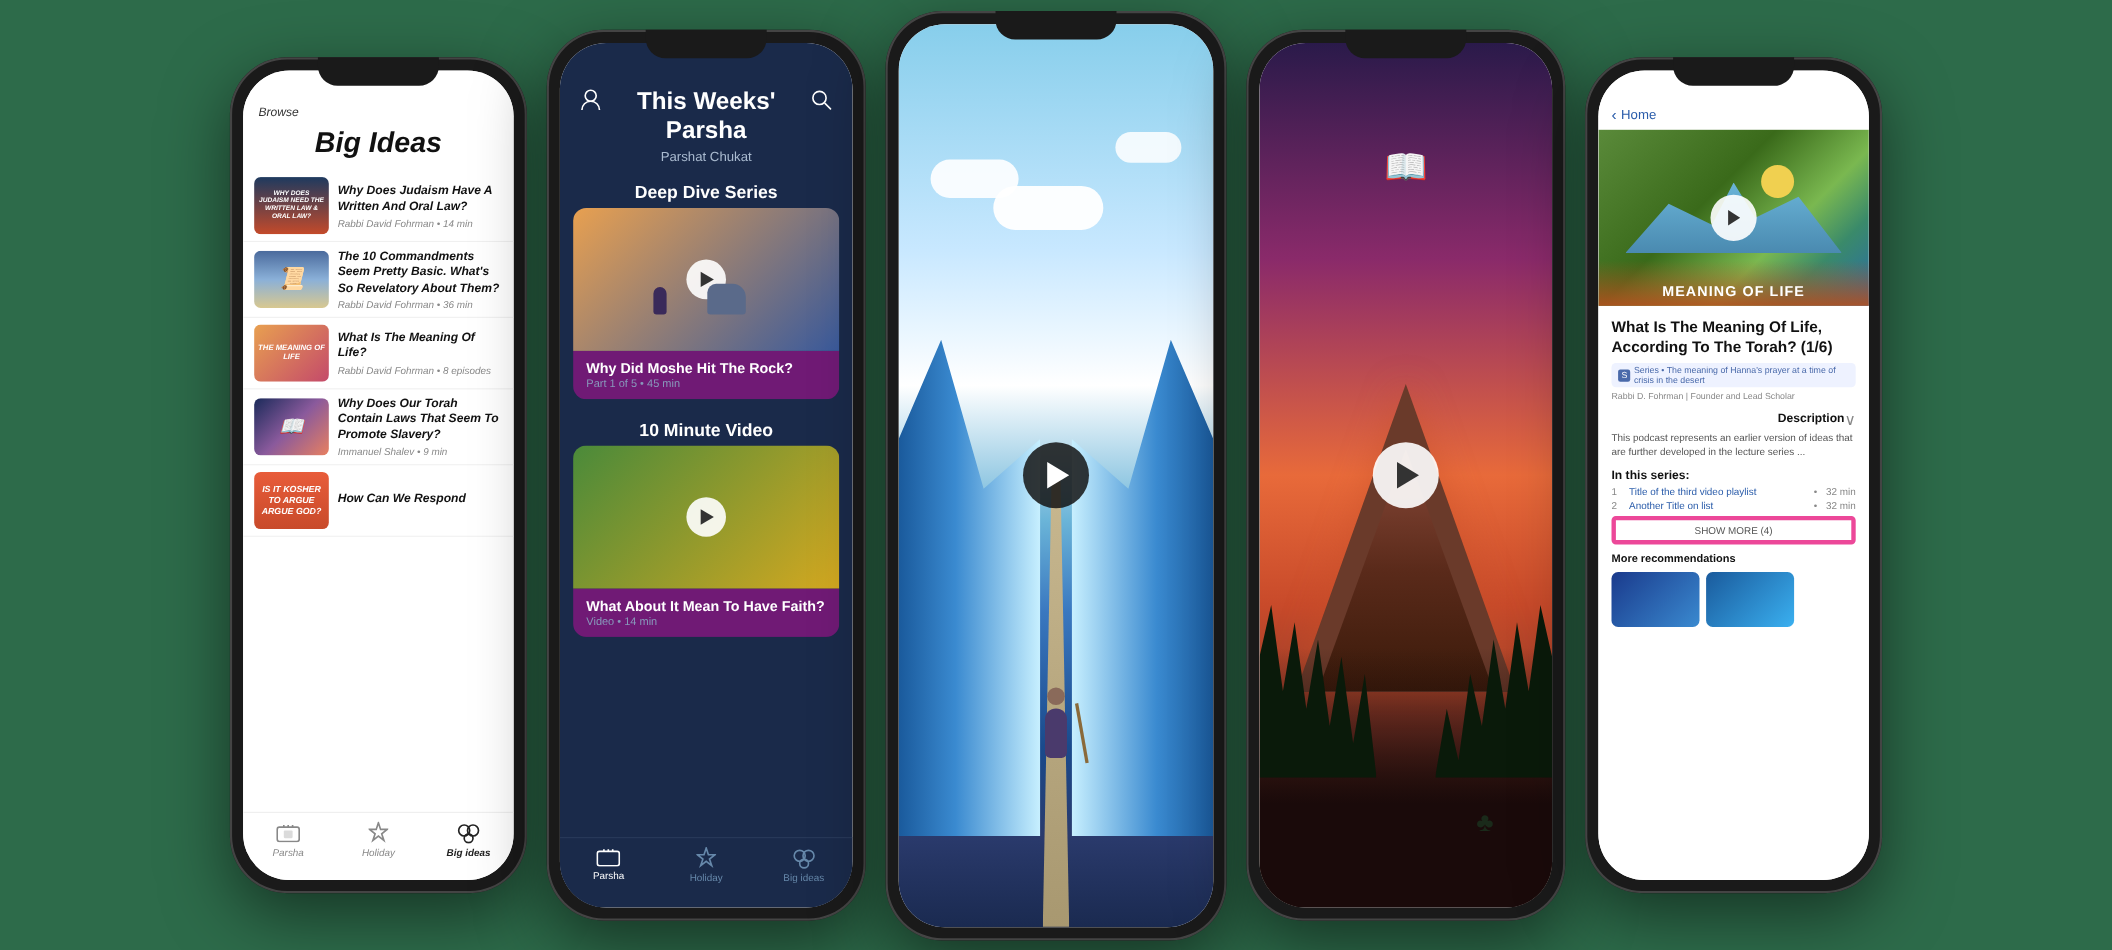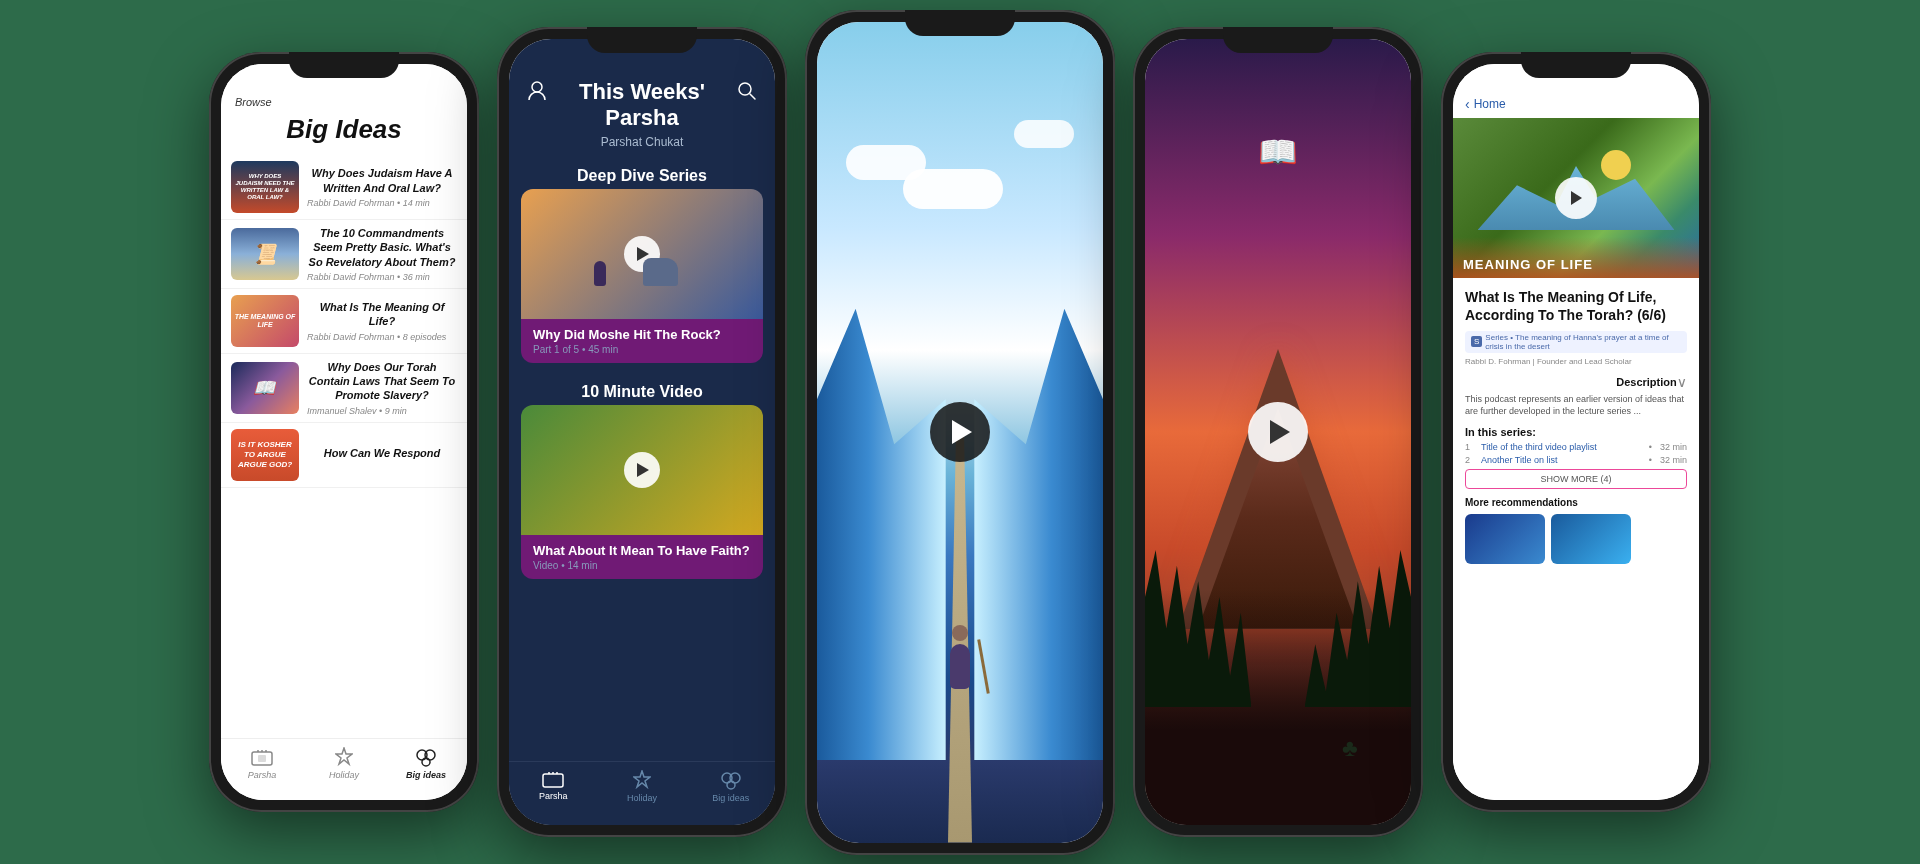--- a/index.html
+++ b/index.html
@@ -153,21 +153,20 @@
     .p1-item-text {
       flex: 1;
     }
 
     .p1-item-title {
       font-size: 11px;
       font-weight: 600;
       color: #111;
       line-height: 1.3;
       margin-bottom: 3px;
-      text-align: center;
     }
 
     .p1-item-meta {
       font-size: 9px;
       color: #888;
     }
 
     .p1-bottom-nav {
       display: flex;
       border-top: 1px solid #eee;
@@ -594,20 +593,21 @@
       transform: translate(-50%, -50%);
     }
 
     .p5-hero-badge {
       position: absolute;
       bottom: 0;
       left: 0;
       right: 0;
       background: linear-gradient(180deg, transparent 0%, rgba(180,80,30,0.9) 100%);
       padding: 20px 10px 6px;
+      text-align: center;
     }
 
     .p5-hero-badge-text {
       font-size: 13px;
       font-weight: 900;
       color: white;
       letter-spacing: 1px;
     }
 
     .p5-content {
@@ -688,21 +688,21 @@
     .p5-series-dur {
       font-size: 9px;
       color: #888;
     }
 
     .p5-show-more {
       text-align: center;
       padding: 4px;
       font-size: 9px;
       color: #555;
-      border: 1px solid #ec4899;
+      border: 4px solid #ec4899;
       border-radius: 4px;
       margin: 4px 0 8px;
     }
 
     .p5-more-recs {
       font-size: 10px;
       font-weight: 700;
       color: #111;
       margin-bottom: 6px;
     }
@@ -1142,21 +1142,21 @@
               </svg>
           </div>
 
           <div class="p5-hero-badge">
             <div class="p5-hero-badge-text">MEANING OF LIFE</div>
           </div>
         </div>
 
         <div class="p5-content">
 
-          <div class="p5-video-title">What Is The Meaning Of Life, According To The Torah? (6/6)</div>
+          <div class="p5-video-title">What Is The Meaning Of Life, According To The Torah? (1/6)</div>
 
           <div class="p5-series-badge">
             <span style="font-size:8px;background:#4a6aaa;color:white;padding:1px 3px;border-radius:2px;">S</span>
             <span class="p5-series-text">Series • The meaning of Hanna's prayer at a time of crisis in the desert</span>
           </div>
 
           <div style="font-size:8px;color:#888;margin-bottom:6px;">Rabbi D. Fohrman | Founder and Lead Scholar</div>
 
           <div class="p5-desc-header">
             <div class="p5-section-label">Description</div>

